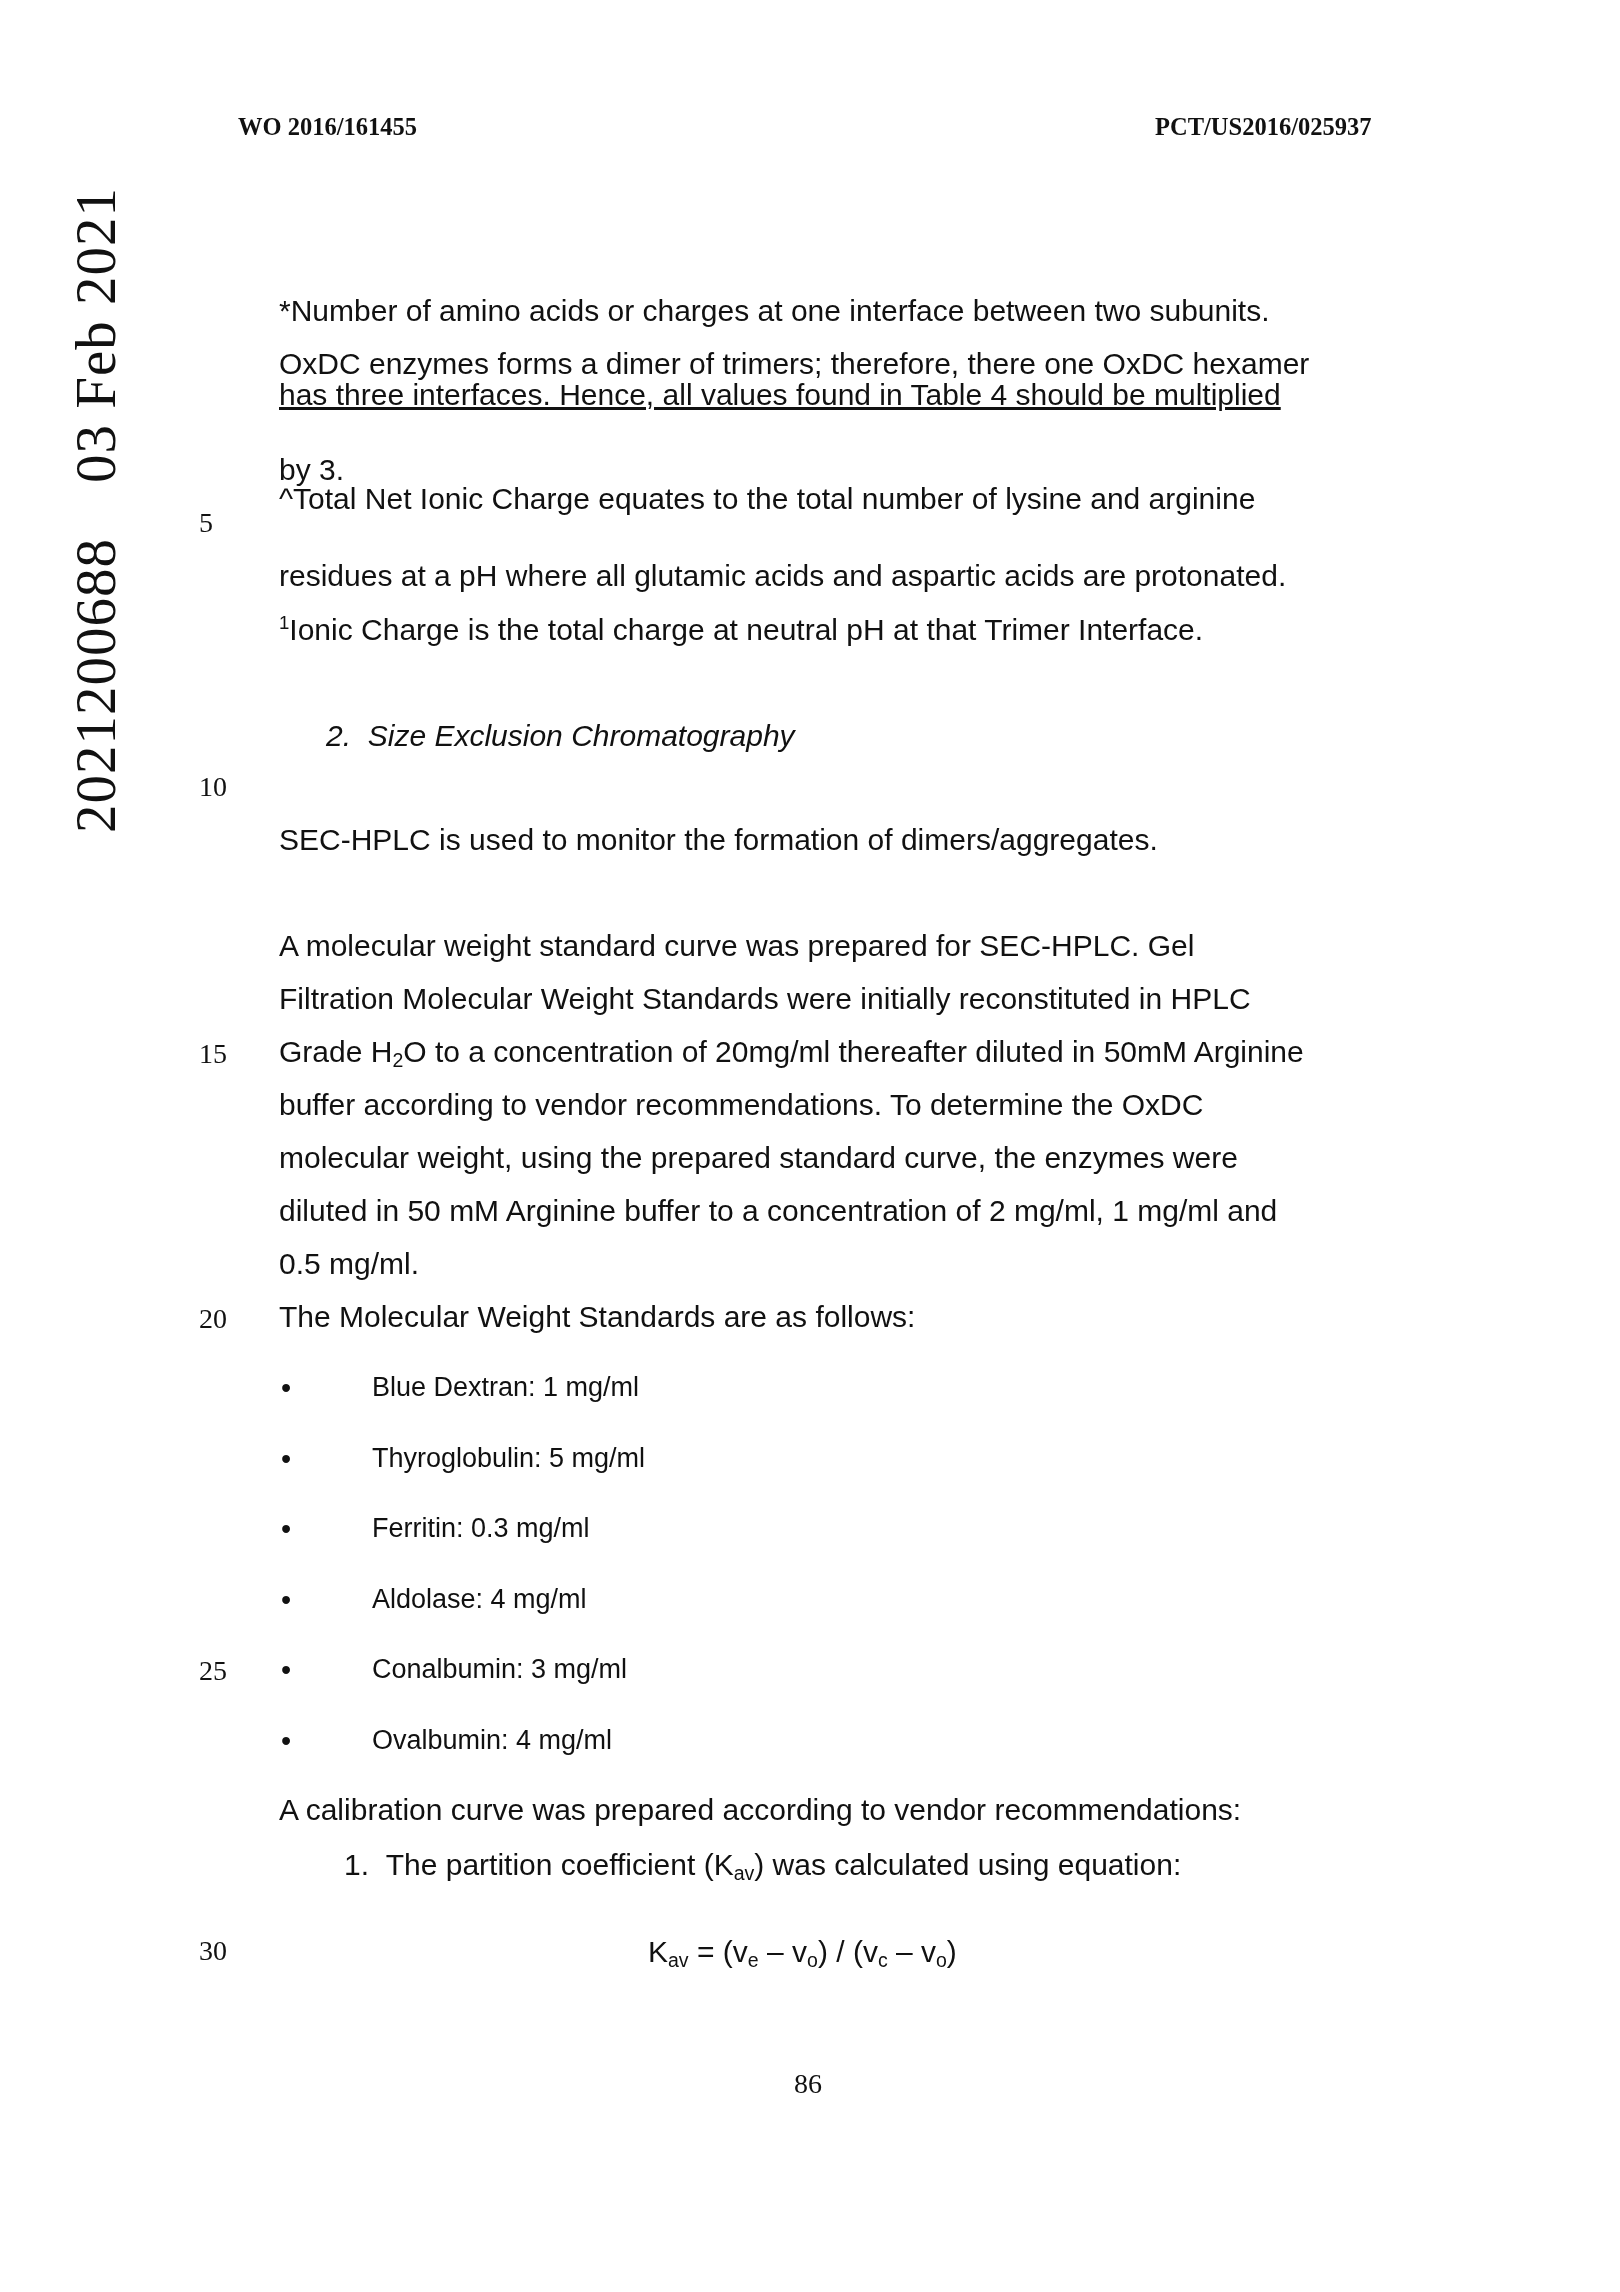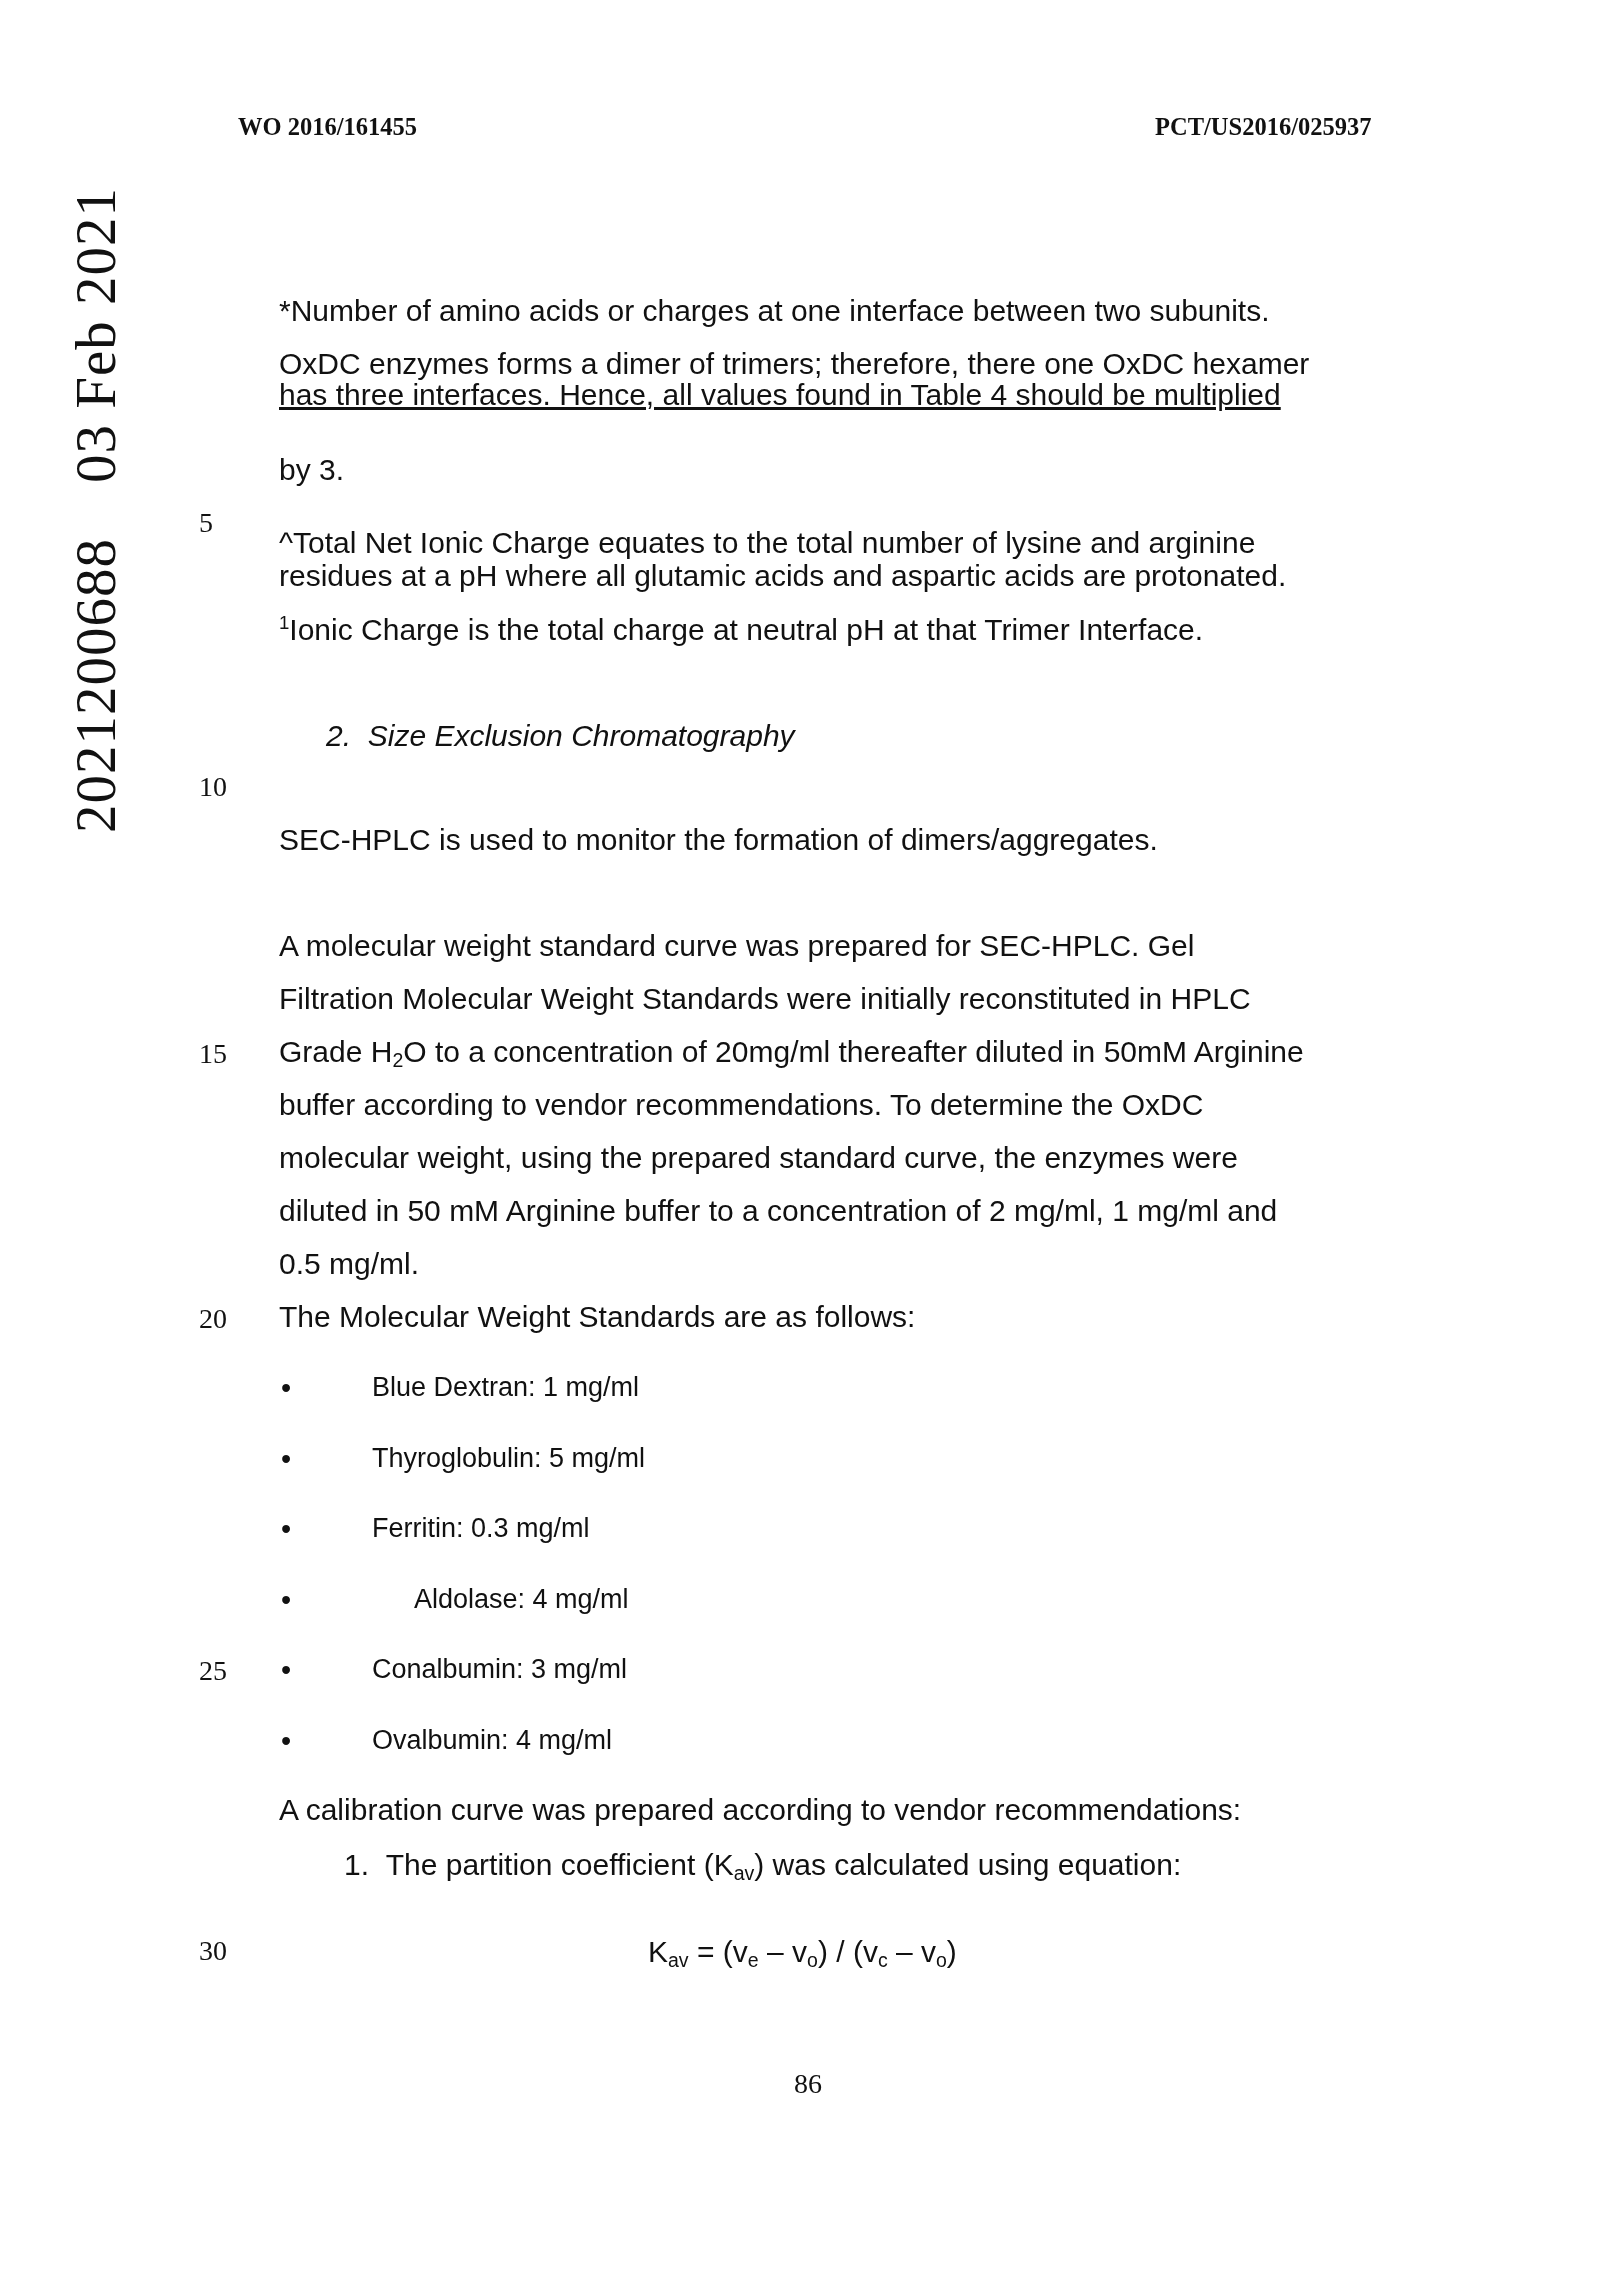--- a/index.html
+++ b/index.html
@@ -38,21 +38,21 @@
 <div class="ln serif" style="top:1038px;">15</div>
 <div class="ln serif" style="top:1303px;">20</div>
 <div class="ln serif" style="top:1655px;">25</div>
 <div class="ln serif" style="top:1935px;">30</div>
 
 <div class="txt sans" style="top:296px;">*Number of amino acids or charges at one interface between two subunits.</div>
 <div class="txt sans" style="top:349px;">OxDC enzymes forms a dimer of trimers; therefore, there one OxDC hexamer</div>
 <div class="txt sans" style="top:380px;text-decoration:underline;">has three interfaces.  Hence, all values found in Table 4 should be multiplied</div>
 <div class="txt sans" style="top:455px;">by 3.</div>
 
-<div class="txt sans" style="top:528px;">^Total Net Ionic Charge equates to the total number of lysine and arginine</div>
+<div class="txt sans" style="top:484px;">^Total Net Ionic Charge equates to the total number of lysine and arginine</div>
 <div class="txt sans" style="top:561px;">residues at a pH where all glutamic acids and aspartic acids are protonated.</div>
 
 <div class="txt sans" style="top:614px;"><sup>1</sup><span>Ionic Charge is the total charge at neutral pH at that Trimer Interface.</span></div>
 
 <div class="abs sans ital" style="left:326px; top:719px; font-size:30px;">
   <span>2.</span>&nbsp;&nbsp;<span>Size Exclusion Chromatography</span>
 </div>
 
 <div class="txt sans" style="top:825px;">SEC-HPLC is used to monitor the formation of dimers/aggregates.</div>
 
@@ -70,21 +70,21 @@
   <div class="bullet sans" style="top:1372px;">•</div>
   <div class="bitem sans" style="top:1372px;">Blue Dextran: 1 mg/ml</div>
 
   <div class="bullet sans" style="top:1443px;">•</div>
   <div class="bitem sans" style="top:1443px;">Thyroglobulin: 5 mg/ml</div>
 
   <div class="bullet sans" style="top:1513px;">•</div>
   <div class="bitem sans" style="top:1513px;">Ferritin: 0.3 mg/ml</div>
 
   <div class="bullet sans" style="top:1584px;">•</div>
-  <div class="bitem sans" style="top:1584px;margin-left:42px;">Aldolase: 4 mg/ml</div>
+  <div class="bitem sans" style="top:1584px;">Aldolase: 4 mg/ml</div>
 
   <div class="bullet sans" style="top:1654px;">•</div>
   <div class="bitem sans" style="top:1654px;">Conalbumin: 3 mg/ml</div>
 
   <div class="bullet sans" style="top:1725px;">•</div>
   <div class="bitem sans" style="top:1725px;">Ovalbumin: 4 mg/ml</div>
 </div>
 
 <div class="txt sans" style="top:1795px;">A calibration curve was prepared according to vendor recommendations:</div>
 

